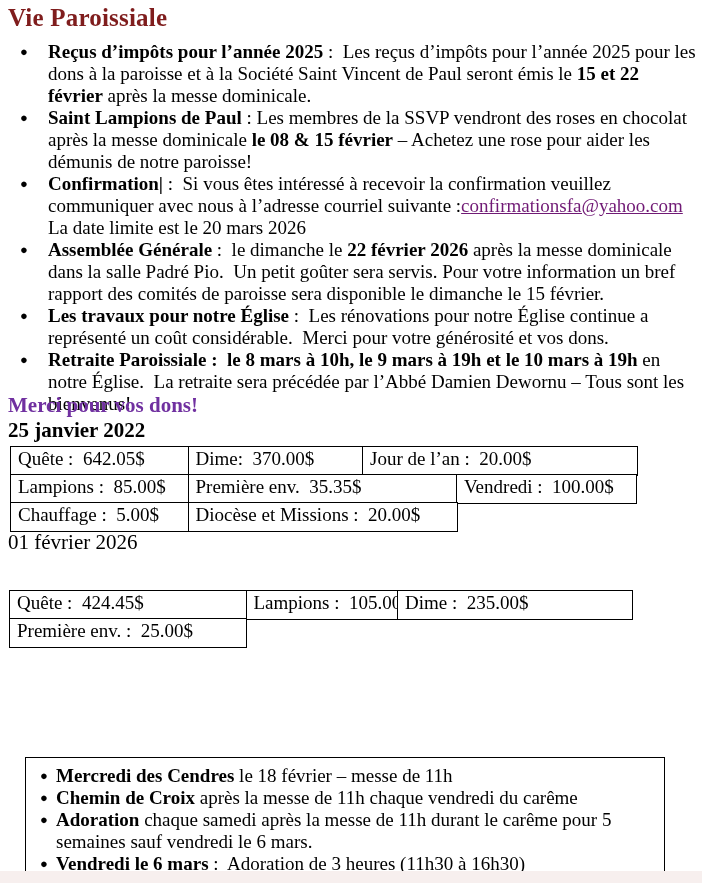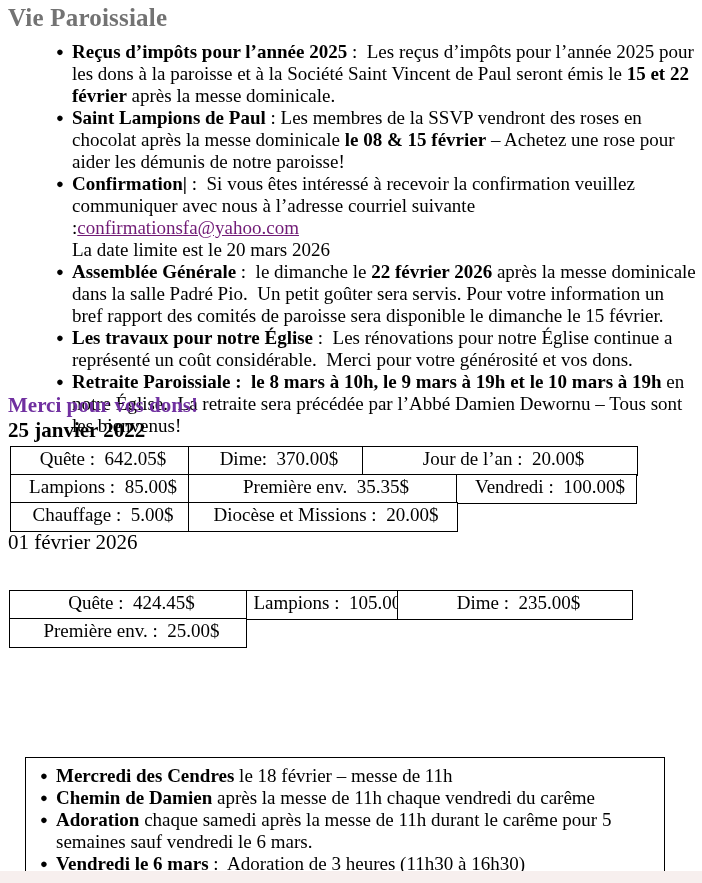--- a/index.html
+++ b/index.html
@@ -1,32 +1,32 @@
 <!DOCTYPE html>
 <html><head>
 <meta charset="utf-8">
 <style>
   html,body{margin:0;padding:0;background:#fff;}
   .doc{position:relative;width:702px;height:883px;background:#ffffff;
        font-family:"Liberation Serif",serif;color:#000;overflow:hidden;}
 
   .title{position:absolute;left:8px;top:4px;font-size:25px;font-weight:bold;
-         color:#737373;letter-spacing:.2px;}
+         color:#7f1d1d;letter-spacing:.2px;}
 
   .bullets{position:absolute;left:0;top:41px;width:696px;font-size:19px;line-height:22px;}
-  .bullet{position:relative;padding-left:36px;white-space:pre-wrap;margin-left:36px;}
+  .bullet{position:relative;padding-left:48px;white-space:pre-wrap;}
   .bullet::before{content:"\25CF";position:absolute;left:20px;top:0;font-size:13px;}
   .b{font-weight:bold;}
   .link{color:#701a75;text-decoration:underline;cursor:pointer;}
 
   .h-purple{position:absolute;left:8px;top:393px;font-size:21px;font-weight:bold;color:#7030A0;}
   .h-date1{position:absolute;left:8px;top:418px;font-size:21px;font-weight:bold;}
   .h-date2{position:absolute;left:8px;top:530px;font-size:21px;font-weight:normal;}
 
-  .tbl{position:absolute;text-align:center;}
+  .tbl{position:absolute;}
   .trow{display:flex;}
   .trow + .trow{margin-top:-1.5px;}
   .tcell{border:1.5px solid #000;box-sizing:border-box;height:29.5px;
          font-size:19px;padding:1px 0 0 7px;white-space:pre;overflow:hidden;background:#fff;}
   .tcell + .tcell{margin-left:-1.5px;}
   .t1{left:10px;top:446px;}
   .t2{left:9px;top:558px;margin-top:32px;}
   .w178{width:179px}.w175{width:176px}.w274{width:276px}
   .w269{width:270px}.w180{width:181px}
   .w237{width:238px}.w152{width:153px}.w234{width:236px}
@@ -113,20 +113,20 @@
       <div class="tcell w234">Dime :  235.00$</div>
     </div>
     <div class="trow">
       <div class="tcell w237">Première env. :  25.00$</div>
     </div>
   </div>
 
 
   <div class="box">
     <div class="box-item"><span class="b">Mercredi des Cendres</span><span> le 18 février – messe de 11h</span></div>
-    <div class="box-item"><span class="b">Chemin de Damien</span><span> après la messe de 11h chaque vendredi du carême</span></div>
+    <div class="box-item"><span class="b">Chemin de Croix</span><span> après la messe de 11h chaque vendredi du carême</span></div>
     <div class="box-item"><span class="b">Adoration</span><span> chaque samedi après la messe de 11h durant le carême pour 5 semaines sauf vendredi le 6 mars.</span></div>
     <div class="box-item"><span class="b">Vendredi le 6 mars</span><span> :  Adoration de 3 heures (11h30 à 16h30)</span></div>
   </div>
 
   <div class="footer-band"></div>
 
 </div>
 
 </body></html>

